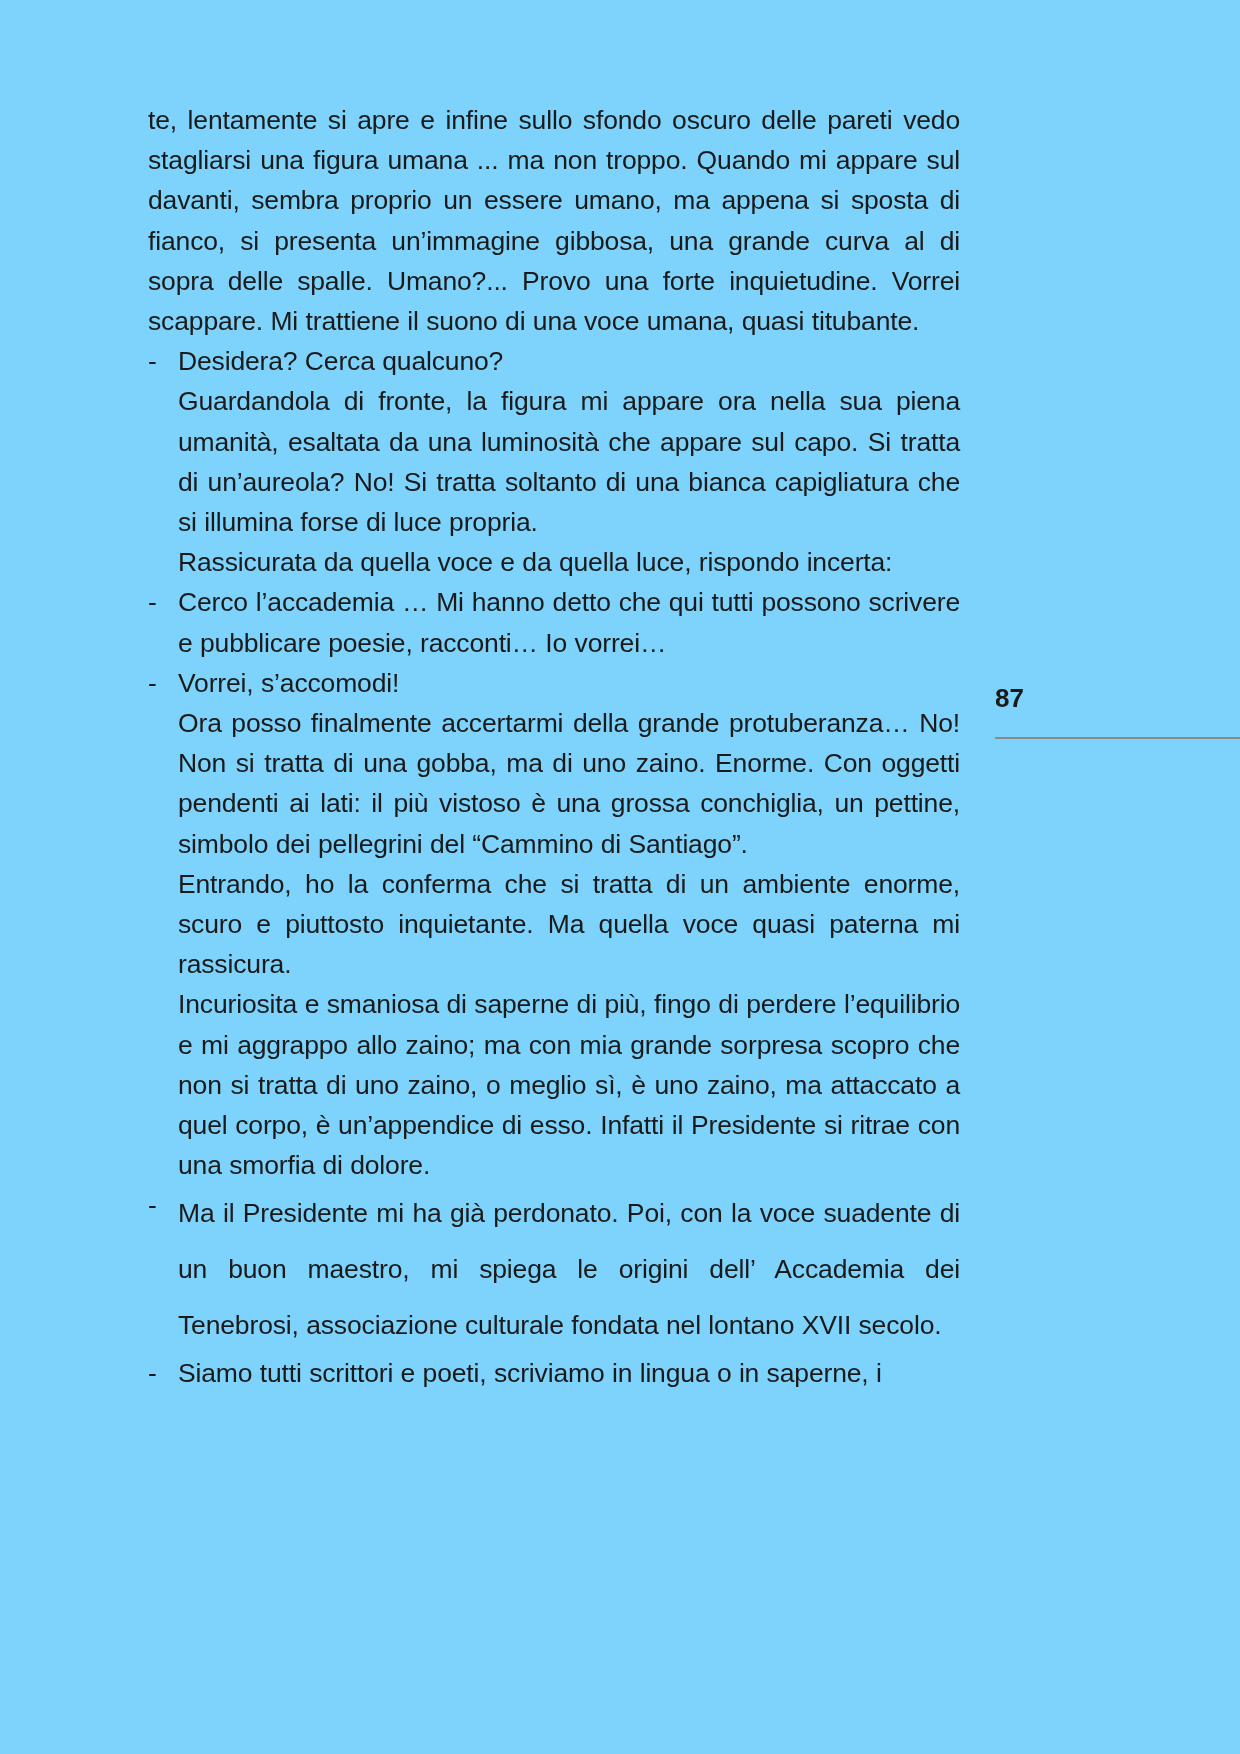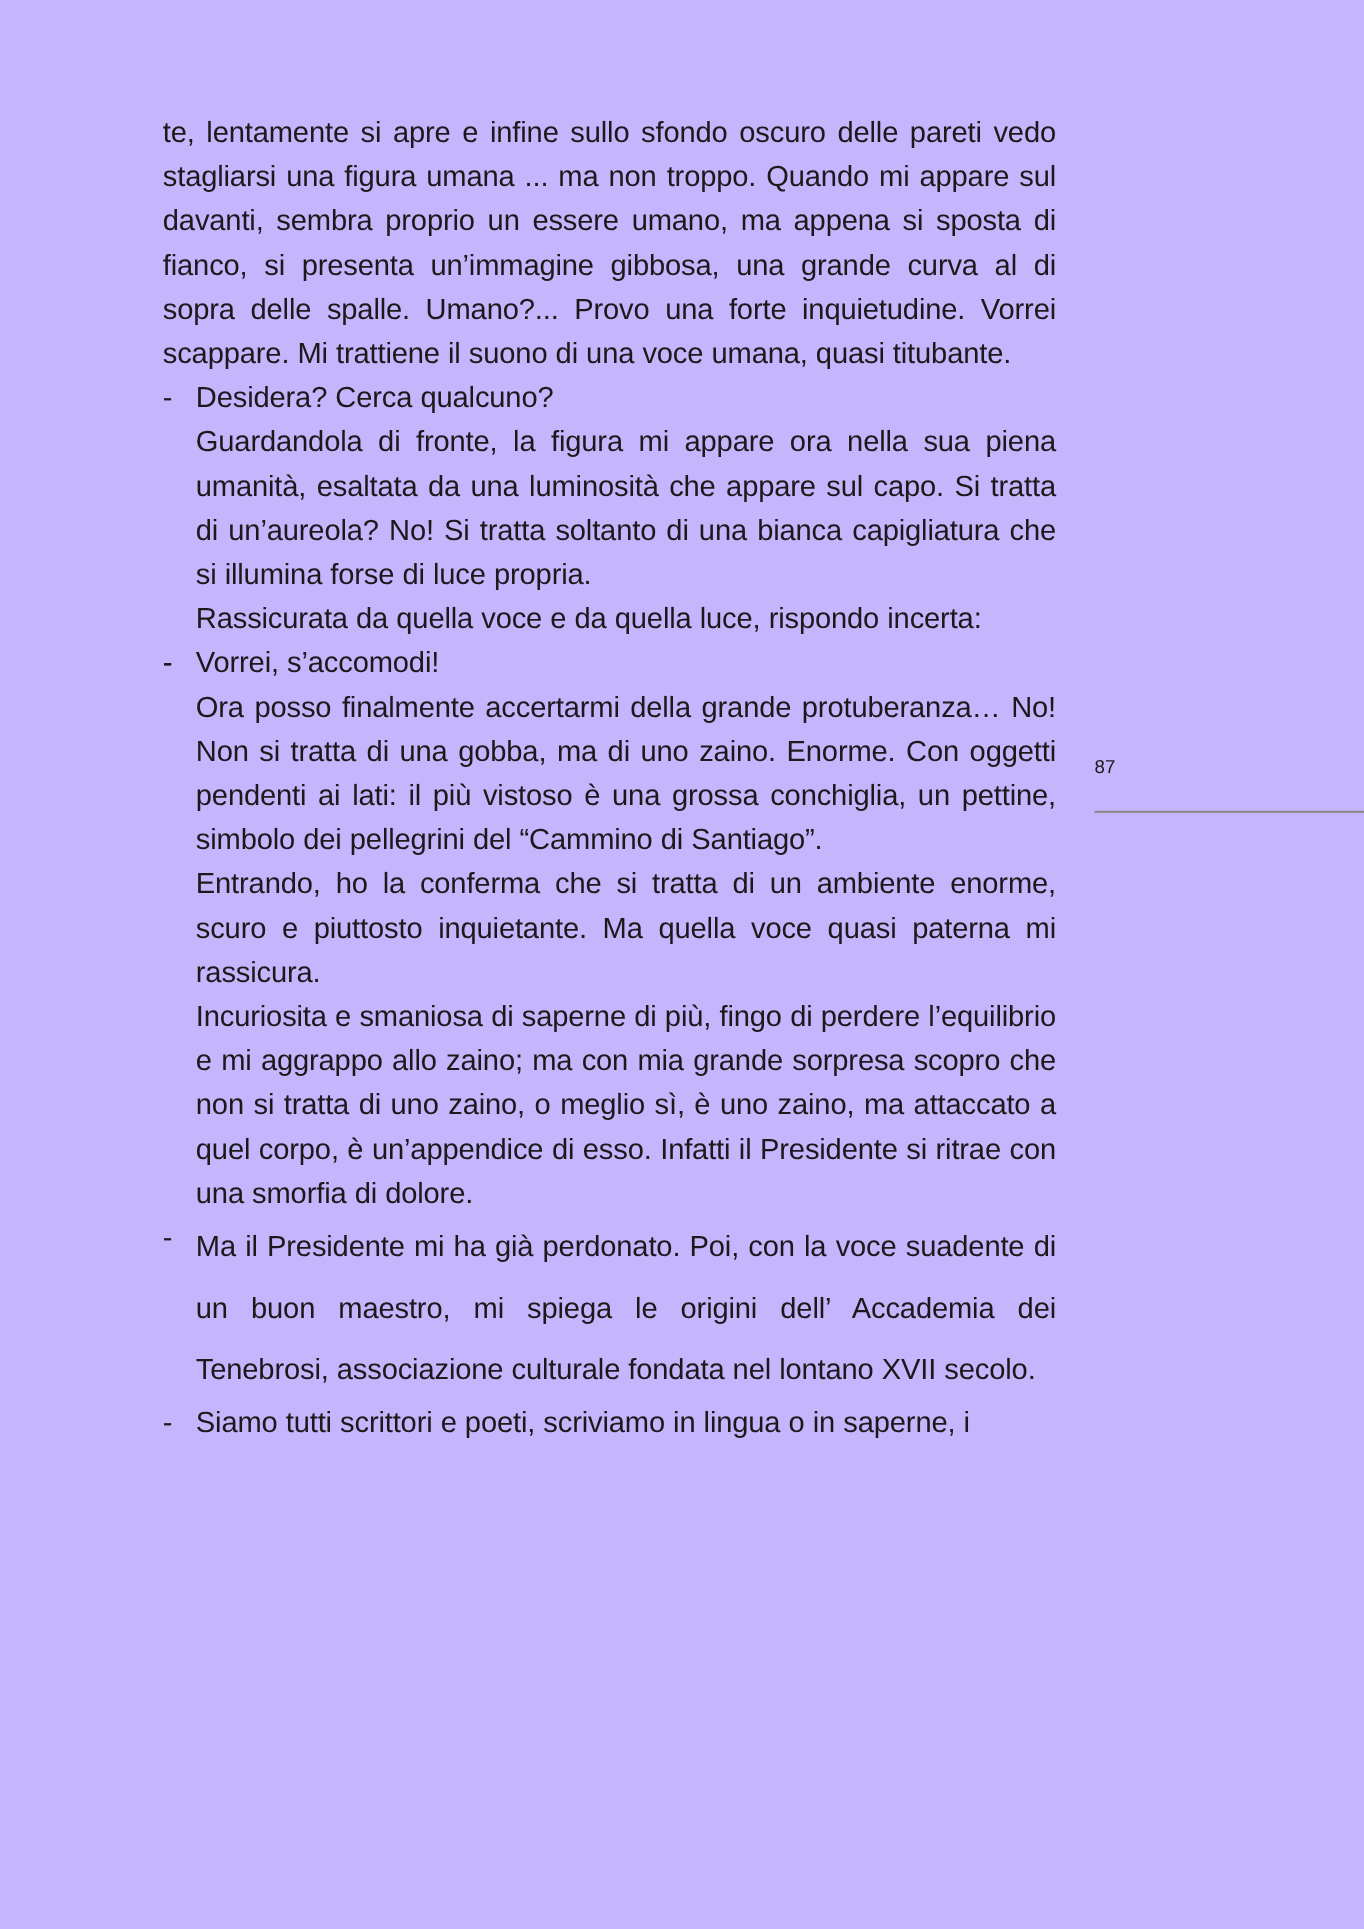--- a/index.html
+++ b/index.html
@@ -12,21 +12,21 @@
     height: 1754px;
     position: relative;
     font-family: "Liberation Sans", sans-serif;
     color: #1a1a1a;
     overflow: hidden;
   }
 
   .page {
     position: absolute;
     inset: 0;
-    background: #c4b5fd;
+    background: #7dd3fc;
   }
 
   
   .text-column {
     position: absolute;
     left: 148px;
     top: 100px;
     width: 812px;
   }
 
@@ -67,22 +67,22 @@
   }
 
   
   .folio-block {
     position: absolute;
     left: 995px;
     top: 683px;
     width: 245px;
   }
   .folio {
-    font-size: 17px;
-    font-weight: normal;
+    font-size: 26px;
+    font-weight: bold;
     line-height: 30px;
     color: #1a1a1a;
     letter-spacing: 0px;
   }
   .folio-rule {
     position: absolute;
     left: 995px;
     top: 737px;
     width: 245px;
     height: 2px;
@@ -102,20 +102,21 @@
       <span class="dash">-</span>
       <span>Desidera? Cerca qualcuno?</span>
     </p>
 
     <p class="para cont">Guardandola di fronte, la figura mi appare ora nella sua piena umanità, esaltata da una luminosità che appare sul capo. Si tratta di un’aureola? No! Si tratta soltanto di una bianca capigliatura che si illumina forse di luce propria.</p>
 
     <p class="para cont">Rassicurata da quella voce e da quella luce, rispondo incerta:</p>
 
     <p class="para dlg">
       <span class="dash">-</span>
+      <span>Cerco l’accademia … Mi hanno detto che qui tutti possono scrivere e pubblicare poesie, racconti… Io vorrei…</span>
     </p>
 
     <p class="para dlg">
       <span class="dash">-</span>
       <span>Vorrei, s’accomodi!</span>
     </p>
 
     <p class="para cont">Ora posso finalmente accertarmi della grande protuberanza…  No!  Non si tratta di una gobba, ma di uno zaino. Enorme. Con oggetti pendenti ai lati:  il più vistoso è una grossa conchiglia, un pettine, simbolo dei pellegrini del “Cammino di Santiago”.</p>
 
     <p class="para cont">Entrando, ho la conferma che si tratta di un ambiente enorme, scuro e piuttosto inquietante. Ma quella voce quasi paterna mi rassicura.</p>

